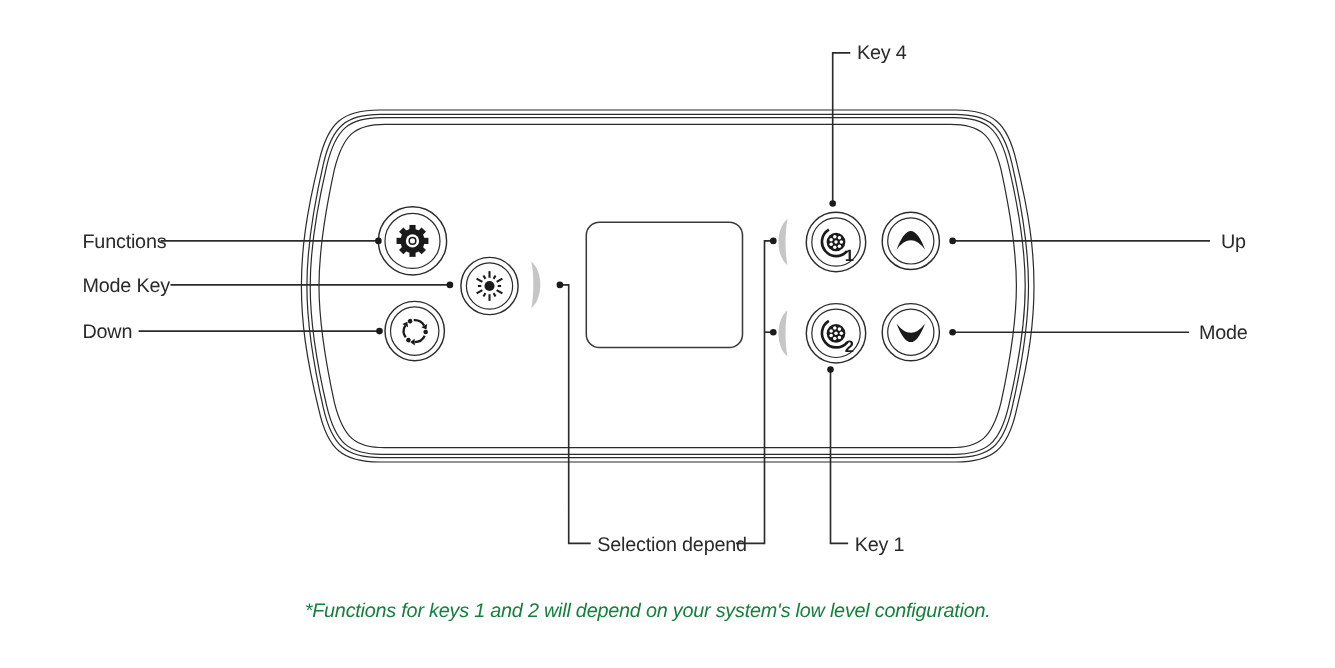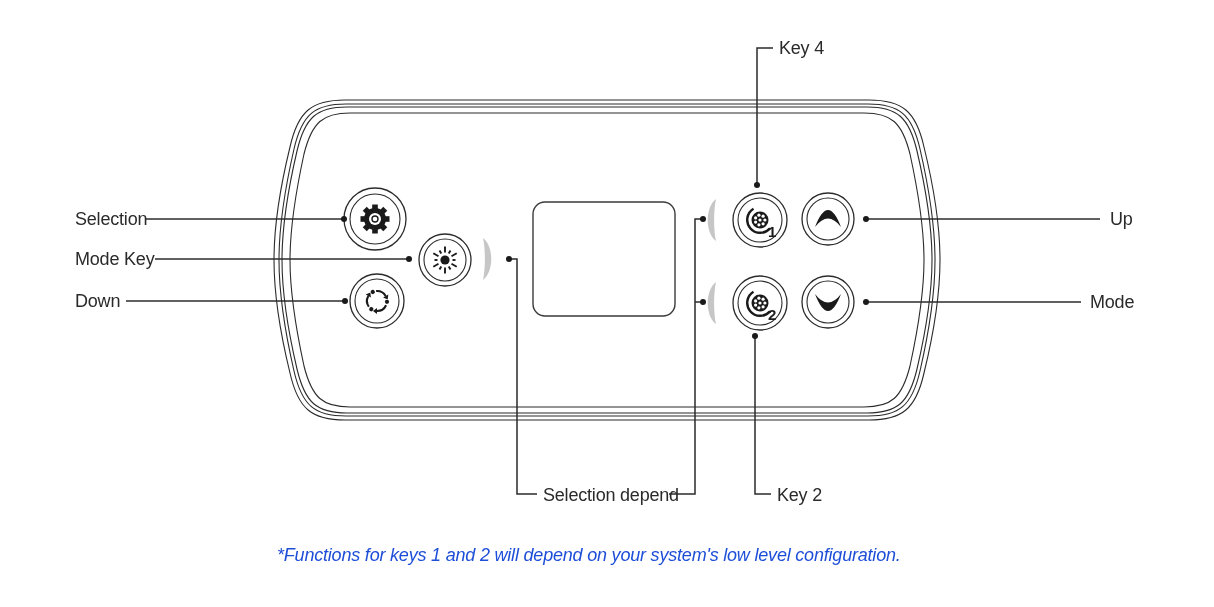--- a/index.html
+++ b/index.html
@@ -7,21 +7,21 @@
     position:relative;width:1214px;height:607px;background:#ffffff;
     font-family:"Liberation Sans", sans-serif;overflow:hidden;
   }
   svg.art{position:absolute;left:0;top:0;}
   .lbl{
     position:absolute;transform:translateY(-50%);
     font-size:18px;color:#2a2a2a;letter-spacing:-0.2px;white-space:nowrap;
     line-height:1;
   }
   .footnote{
-    position:absolute;font-size:18px;font-style:italic;color:#1d4ed8;
+    position:absolute;font-size:18px;font-style:italic;color:#15803d;
     letter-spacing:-0.2px;white-space:nowrap;line-height:1;
   }
 </style>
 </head>
 <body>
 
 <div class="stage">
 
   <svg class="art" width="1214" height="607" viewBox="0 0 1214 607">
 
@@ -171,24 +171,24 @@
       <circle cx="866" cy="219" r="3"></circle>
       <circle cx="866" cy="302" r="3"></circle>
       <circle cx="757" cy="185" r="3"></circle>
       <circle cx="755" cy="336" r="3"></circle>
       <circle cx="509" cy="259" r="3"></circle>
       <circle cx="703" cy="219" r="3"></circle>
       <circle cx="703" cy="302" r="3"></circle>
     </g>
   </svg>
 
-  <div class="lbl" style="left:75px;top:219px">Selection</div>
+  <div class="lbl" style="left:75px;top:219px">Functions</div>
   <div class="lbl" style="left:75px;top:259px">Mode Key</div>
   <div class="lbl" style="left:75px;top:301px">Down</div>
   <div class="lbl" style="left:779px;top:48px">Key 4</div>
-  <div class="lbl" style="left:777px;top:495px">Key 2</div>
+  <div class="lbl" style="left:777px;top:495px">Key 1</div>
   <div class="lbl" style="left:1110px;top:219px">Up</div>
   <div class="lbl" style="left:1090px;top:302px">Mode</div>
   <div class="lbl" style="left:543px;top:495px">Selection depend</div>
 
   <div class="footnote" style="left:277px;top:546px">*Functions for keys 1 and 2 will depend on your system's low level configuration.</div>
 
 </div>
 
 </body></html>

